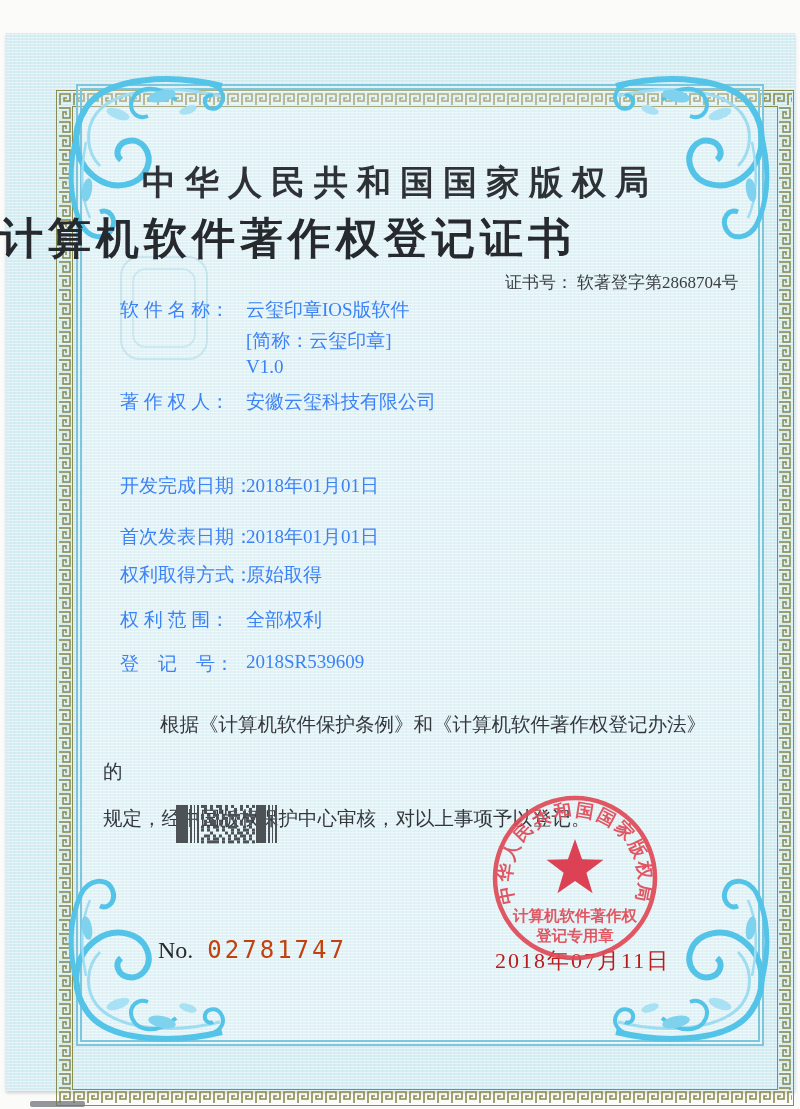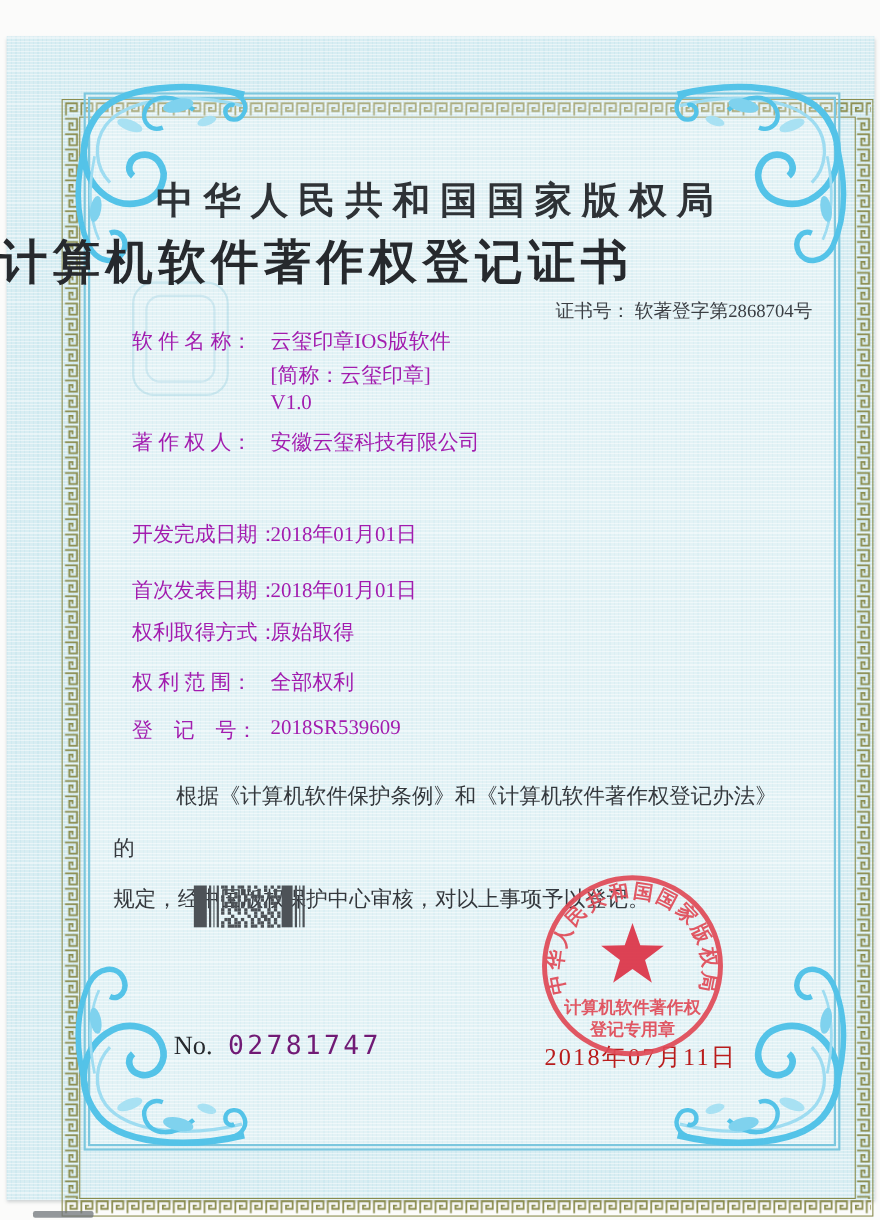--- a/index.html
+++ b/index.html
@@ -29,34 +29,34 @@
   .corner.br{left:606px;top:874px;transform:scale(-1,-1);}
   .watermark{position:absolute;left:120px;top:256px;width:84px;height:100px;
              border:2px solid rgba(150,205,223,.55);border-radius:20px;opacity:.7;}
   .watermark .inner{position:absolute;inset:10px;border:2px solid rgba(150,205,223,.45);border-radius:14px;}
   .title-authority{position:absolute;left:0;right:0;top:160px;text-align:center;
         font-size:34px;letter-spacing:9px;color:#2e3236;font-weight:600;}
   .title-main{position:absolute;left:0;right:0;top:210px;text-align:left;
         font-size:43px;font-weight:bold;letter-spacing:5px;color:#26292d;}
   .certline{position:absolute;left:505px;top:271px;font-size:17px;color:#3a3e43;}
   .certline .lbl{margin-right:4px;}
-  .row{position:absolute;left:120px;font-size:19px;color:#a21caf;white-space:nowrap;}
+  .row{position:absolute;left:120px;font-size:19px;color:#3b82f6;white-space:nowrap;}
   .row .val{position:absolute;left:126px;white-space:nowrap;}
   .r0{top:297px;} .r1{top:328px;} .r2{top:356px;} .r3{top:389px;}
   .r4{top:473px;} .r5{top:524px;} .r6{top:562px;text-align:right;} .r7{top:607px;} .r8{top:651px;}
   .statement{position:absolute;left:103px;top:701px;width:620px;font-size:19.5px;
              color:#34383d;line-height:47px;}
   .statement .line1{text-indent:57px;}
   .barcode{position:absolute;left:176px;top:803px;}
   .seal{position:absolute;left:489px;top:792px;width:172px;height:172px;opacity:.92;}
   .issue-date{position:absolute;left:495px;top:946px;font-size:22px;letter-spacing:2px;
               color:#b91c1c;}
   .serial{position:absolute;left:158px;top:936px;font-size:24px;color:#26292d;}
   .serial .num{font-family:"DejaVu Sans Mono","Liberation Mono",monospace;
-               color:#701a75;font-size:24px;letter-spacing:3px;margin-left:14px;margin-top:48px;}
+               color:#c2410c;font-size:24px;letter-spacing:3px;margin-left:14px;margin-top:48px;}
   .smudge{position:absolute;left:30px;top:1101px;width:55px;height:6px;
           background:#70757a;border-radius:2px;opacity:.75;}
 </style>
 </head>
 <body>
 
 <div class="stage">
 
   <svg width="0" height="0" style="position:absolute">
     <defs>

